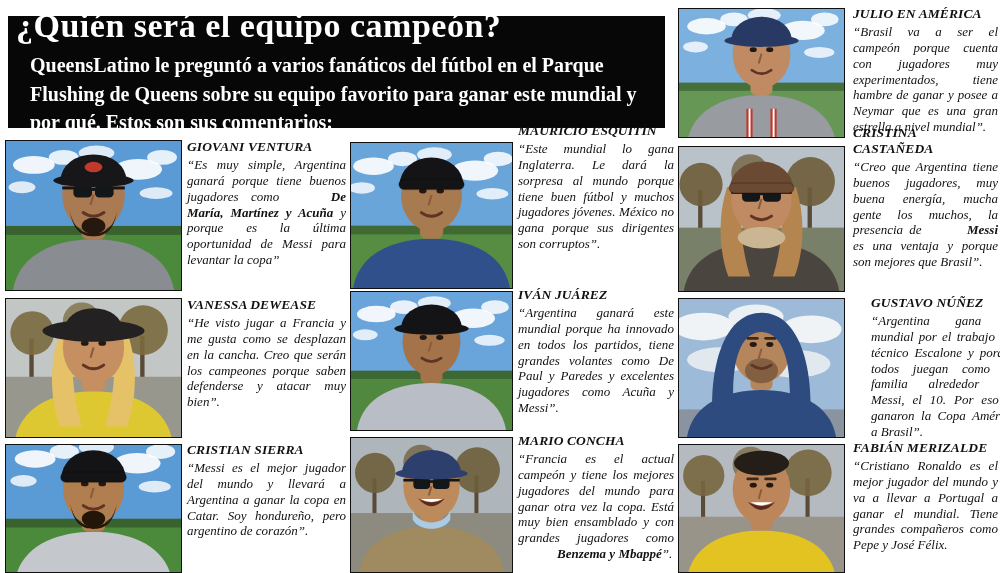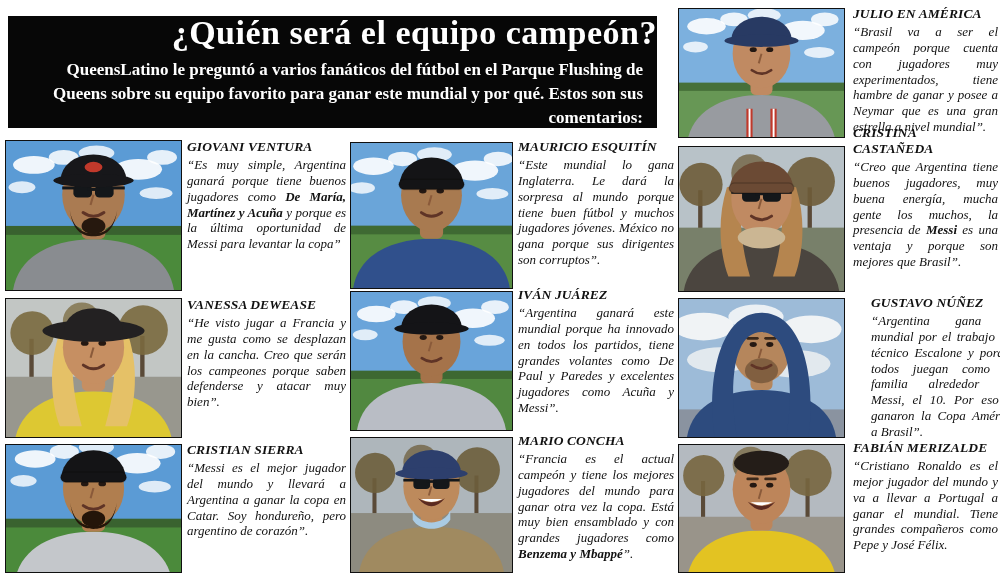--- a/index.html
+++ b/index.html
@@ -1,29 +1,29 @@
 <!DOCTYPE html>
 <html><head>
 <meta charset="utf-8">
 <style>
   html,body{margin:0;padding:0;background:#e8e8e8;}
   #page{position:relative;width:1000px;height:573px;background:#ffffff;overflow:hidden;
         font-family:"Liberation Serif","DejaVu Serif",serif;color:#111;}
   
   .header-box{position:absolute;left:8px;top:16px;width:649px;height:112px;background:#070707;
-              color:#fff;text-align:right;display:flex;flex-direction:column;justify-content:center;}
+              color:#fff;text-align:left;display:flex;flex-direction:column;justify-content:center;padding-left:8px;}
   .headline{font-size:34px;font-weight:700;letter-spacing:.5px;margin:0 0 6px 0;}
-  .subheadline{font-size:17px;font-weight:700;line-height:1.42;margin:0 14px;}
+  .subheadline{font-size:20px;font-weight:700;line-height:1.42;margin:0 14px;}
   
   .photo{position:absolute;border:1.5px solid #101010;box-sizing:border-box;overflow:hidden;background:#9db;}
   .photo svg{display:block;width:100%;height:100%;}
   .txt{position:absolute;box-sizing:border-box;font-style:italic;}
   .pname{font-size:13.5px;font-weight:700;margin:0 0 2px 0;letter-spacing:.1px;}
   .pquote{font-size:13px;line-height:1.22;margin:0;text-align:justify;}
-  .pquote .b{font-weight:700;}
+  .pquote .b{font-weight:700;margin-left:39px;}
 </style>
 </head>
 <body>
 
 <svg width="0" height="0" style="position:absolute" aria-hidden="true">
   <defs>
     <g id="bg-field">
       <rect x="0" y="0" width="120" height="100" fill="var(--sky)"></rect>
       <ellipse cx="20" cy="16" rx="14" ry="6" fill="#fff" opacity=".9"></ellipse>
       <ellipse cx="40" cy="11" rx="10" ry="5" fill="#fff" opacity=".85"></ellipse>
@@ -229,21 +229,21 @@
         <use href="#hair-short"></use>
         <use href="#smile"></use>
         <use href="#face"></use>
       </svg>
     </div>
 
   <div class="txt" style="left:187px;top:139px;width:159px">
     <h3 class="pname">GIOVANI VENTURA</h3>
     <p class="pquote"><span>“Es muy simple, Argentina ganará porque tiene buenos jugadores como </span><span class="b">De María, Martínez y Acuña</span><span> y porque es la última oportunidad de Messi para levantar la copa”</span></p>
   </div>
-  <div class="txt" style="left:518px;top:139px;width:156px">
+  <div class="txt" style="left:518px;top:123px;width:156px">
     <h3 class="pname">MAURICIO ESQUITÍN</h3>
     <p class="pquote"><span>“Este mundial lo gana Inglaterra. Le dará la sorpresa al mundo porque tiene buen fútbol y muchos jugadores jóvenes. México no gana porque sus dirigentes son corruptos”.</span></p>
   </div>
   <div class="txt" style="left:853px;top:6px;width:145px">
     <h3 class="pname">JULIO EN AMÉRICA</h3>
     <p class="pquote"><span>“Brasil va a ser el campeón porque cuenta con jugadores muy experimentados, tiene hambre de ganar y posee a Neymar que es una gran estrella a nivel mundial”.</span></p>
   </div>
   <div class="txt" style="left:853px;top:125px;width:145px">
     <h3 class="pname">CRISTINA CASTAÑEDA</h3>
     <p class="pquote"><span>“Creo que Argentina tiene buenos jugadores, muy buena energía, mucha gente los muchos, la presencia de </span><span class="b">Messi</span><span> es una ventaja y porque son mejores que Brasil”.</span></p>

